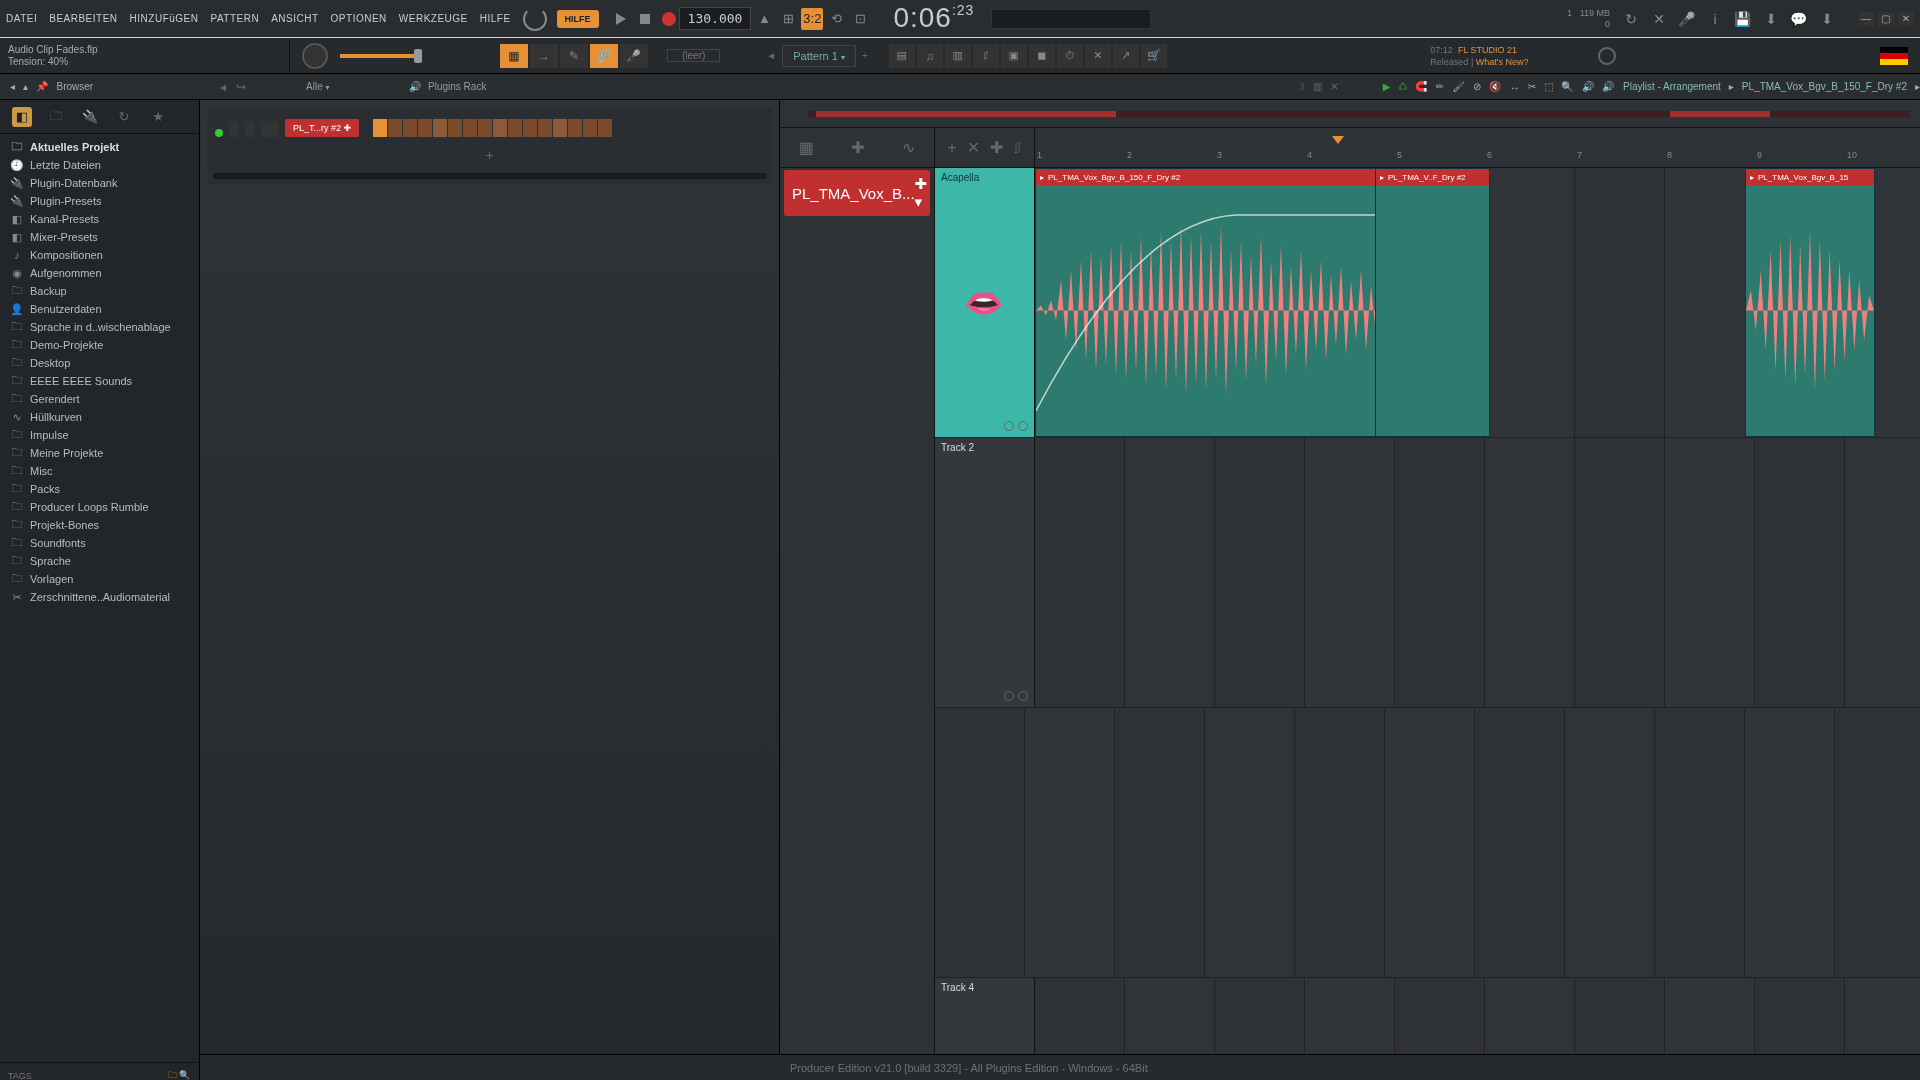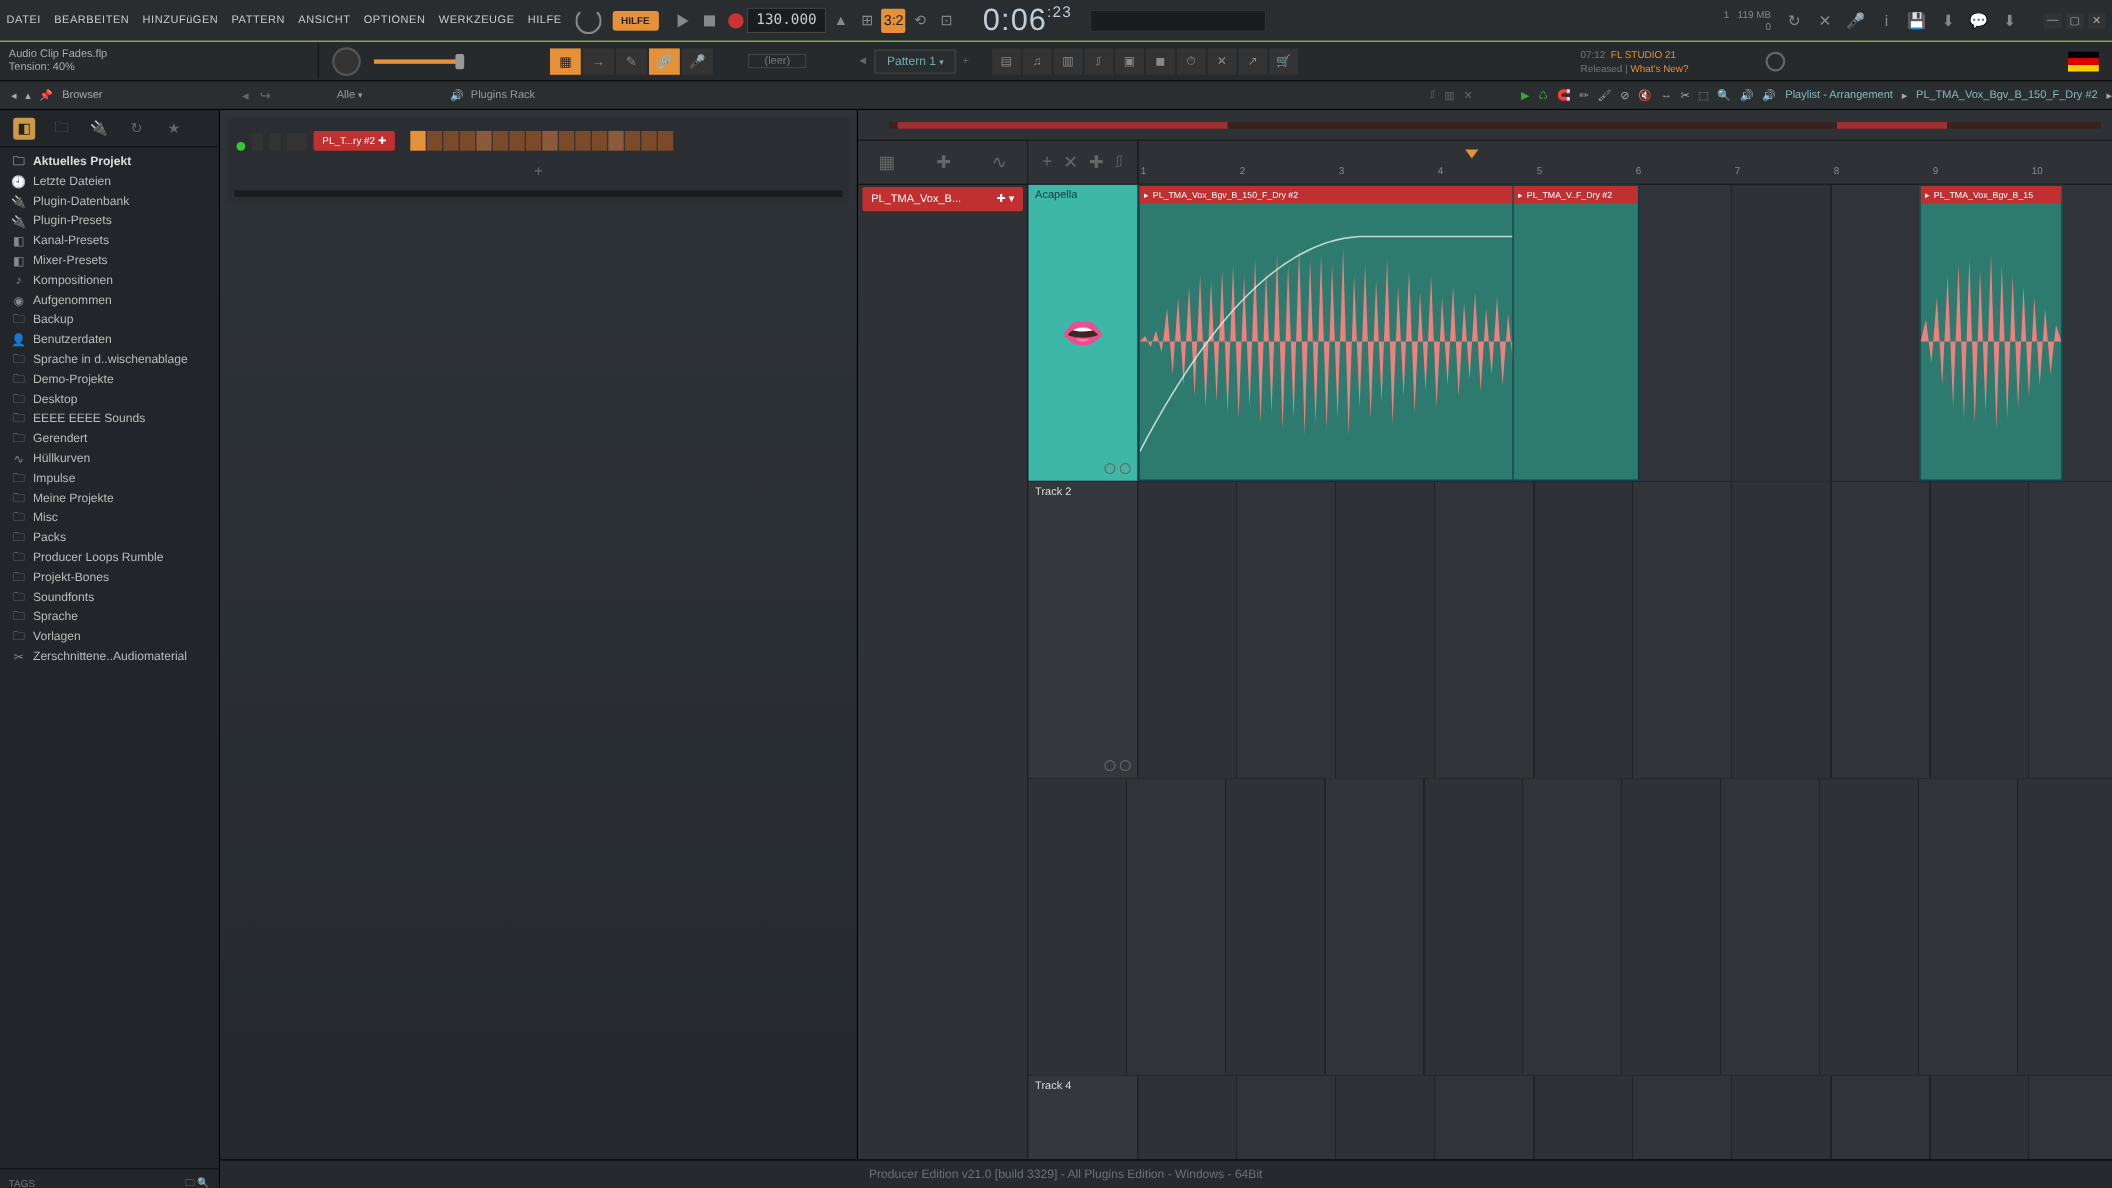--- a/index.html
+++ b/index.html
@@ -30,21 +30,21 @@
 
 
 .secbar { height: 36px; background: #262a2d; display: flex; align-items: center; border-bottom: 1px solid #000; }
 .hint-panel { width: 290px; padding: 4px 8px; font-size: 10px; color: #aaa; line-height: 12px; border-right: 1px solid #111; }
 .sec-knob { width: 26px; height: 26px; border-radius: 50%; background: #333; border: 2px solid #555; margin-left: 12px; }
 .sec-slider { width: 80px; height: 4px; background: #e69138; margin-left: 12px; position: relative; }
 .sec-slider::after { content: ''; position: absolute; right: -2px; top: -5px; width: 8px; height: 14px; background: #999; border-radius: 2px; }
 .mode-btns { display: flex; gap: 2px; margin-left: 80px; }
 .mode-btn { width: 28px; height: 24px; background: #333; display: flex; align-items: center; justify-content: center; color: #888; font-size: 12px; }
 .mode-btn.on { background: #e69138; color: #222; }
-.empty-sel { border: 1px solid #444; padding: 0 14px; font-size: 10px; color: #777; margin-left: 32px; }
+.empty-sel { border: 1px solid #444; padding: 0 14px; font-size: 10px; color: #777; margin-left: 19px; }
 .pat-sel { display: flex; align-items: center; margin-left: 40px; }
 .pat-sel .arrow { color: #666; font-size: 10px; padding: 0 6px; }
 .pat-name { background: #2a2d30; border: 1px solid #444; padding: 4px 10px; font-size: 11px; color: #7aa; }
 .view-btns { display: flex; gap: 2px; margin-left: 15px; }
 .view-btn { width: 26px; height: 24px; background: #333; display: flex; align-items: center; justify-content: center; color: #888; font-size: 11px; }
 .fl-info { margin-left: auto; padding-right: 60px; font-size: 9px; color: #777; line-height: 12px; }
 .fl-info .orange { color: #e69138; }
 .globe { width: 18px; height: 18px; border: 2px solid #666; border-radius: 50%; margin-left: 10px; }
 .de-flag { width: 28px; height: 18px; background: linear-gradient(#000 33%, #d00 33% 66%, #fc0 66%); margin-left: auto; margin-right: 12px; }
 
@@ -90,21 +90,21 @@
 
 .playlist { flex: 1; background: #2a2e32; display: flex; flex-direction: column; }
 .pl-toolbar { height: 28px; background: #2e3236; display: flex; align-items: center; padding-left: 8px; gap: 10px; border-bottom: 1px solid #111; }
 .pl-scroll-red { flex: 1; height: 6px; background: #3a2020; margin-left: 20px; margin-right: 10px; position: relative; }
 .pl-scroll-red::before { content: ''; position: absolute; left: 8px; width: 300px; height: 100%; background: #a03030; }
 .pl-scroll-red::after { content: ''; position: absolute; right: 140px; width: 100px; height: 100%; background: #a03030; }
 
 .pl-body { flex: 1; display: flex; }
 .pl-left { width: 155px; background: #2e3236; border-right: 1px solid #111; }
 .pl-picker { height: 40px; display: flex; align-items: center; justify-content: space-around; color: #666; border-bottom: 1px solid #111; }
-.pl-clip-item { background: #c03030; color: #fff; font-size: 10px; padding: 5px 8px; margin: 2px 4px; border-radius: 2px; display: flex; align-items: center; justify-content: space-between; }
+.pl-clip-item { background: #c03030; color: #fff; font-size: 15px; padding: 5px 8px; margin: 2px 4px; border-radius: 2px; display: flex; align-items: center; justify-content: space-between; }
 
 .pl-tracks { flex: 1; position: relative; background: #303438; }
 .pl-ruler { height: 40px; background: #2e3236; border-bottom: 1px solid #111; position: relative; display: flex; }
 .pl-ruler-tools { width: 100px; display: flex; align-items: center; justify-content: center; gap: 10px; color: #666; border-right: 1px solid #111; }
 .pl-ruler-nums { flex: 1; position: relative; font-size: 9px; color: #888; }
 .pl-ruler-nums span { position: absolute; top: 22px; }
 .pl-marker { position: absolute; top: 8px; left: 297px; width: 0; height: 0; border-left: 6px solid transparent; border-right: 6px solid transparent; border-top: 8px solid #e69138; }
 
 .track-row { height: 270px; border-bottom: 1px solid #222; display: flex; }
 .track-row.short { height: 270px; }

